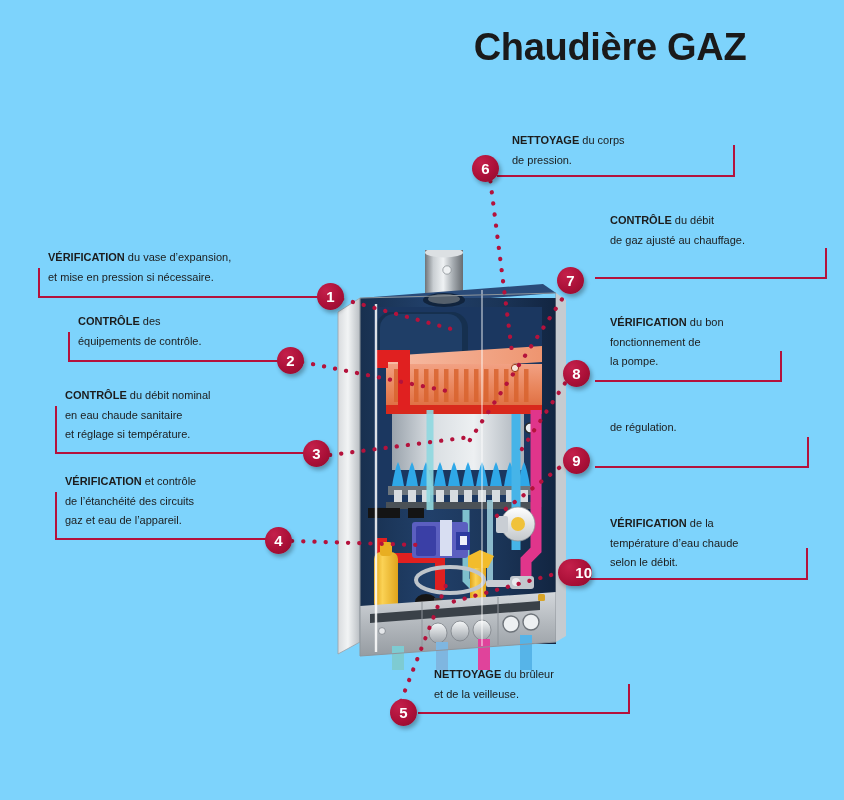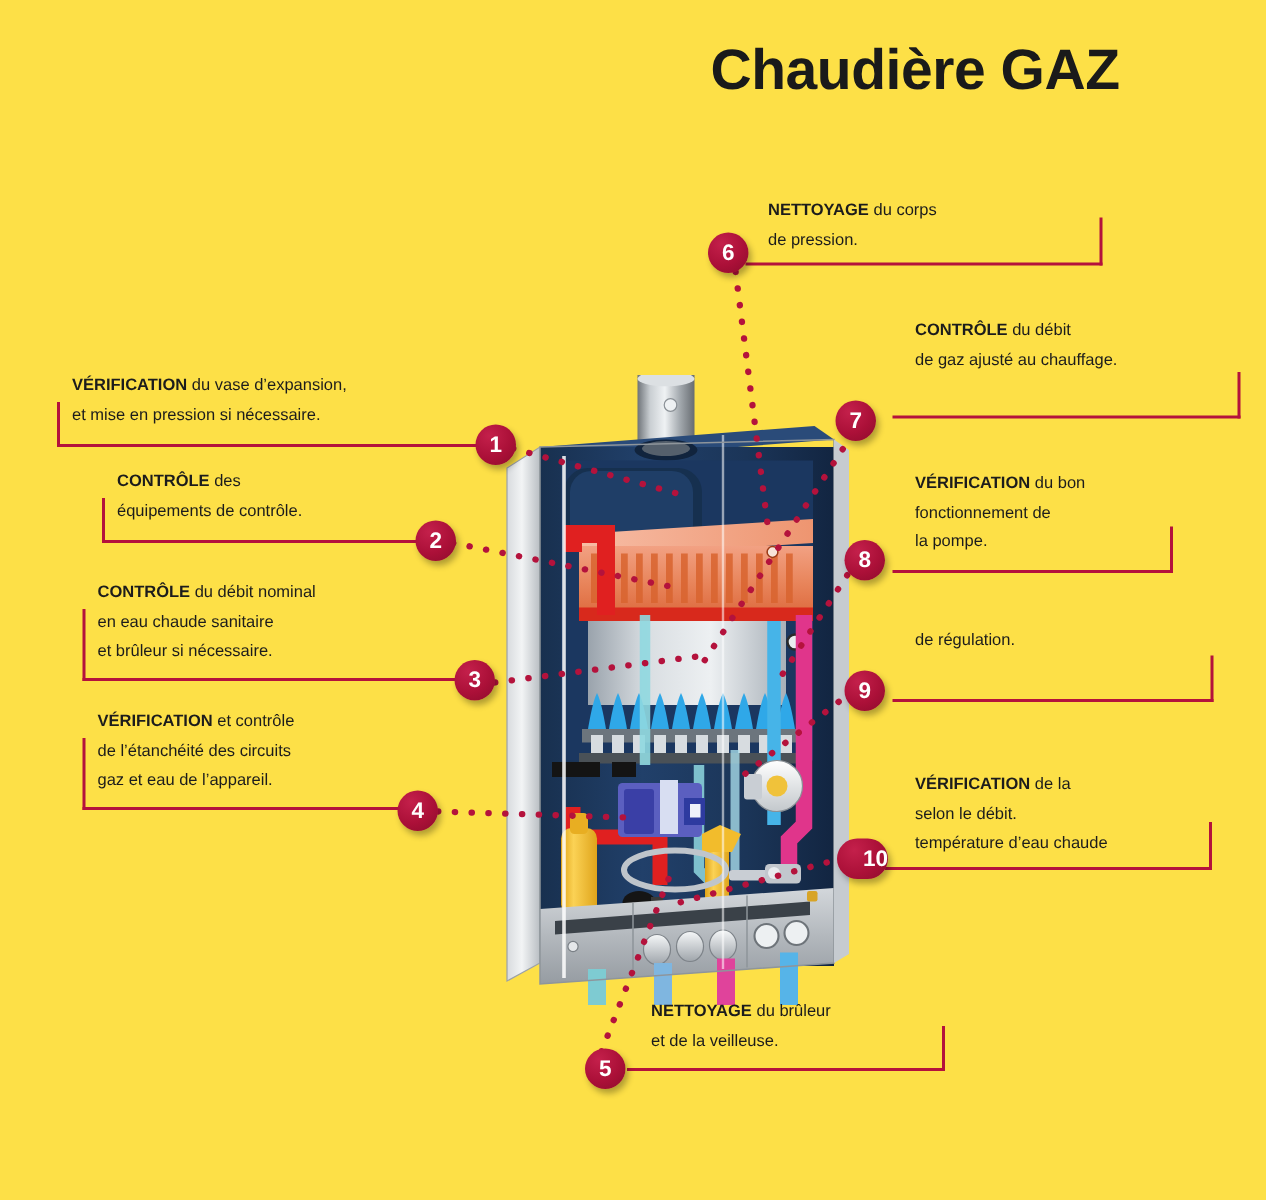--- a/index.html
+++ b/index.html
@@ -8,21 +8,21 @@
     background: #ffffff;
   }
   body {
     font-family: "Liberation Sans", sans-serif;
     -webkit-font-smoothing: antialiased;
   }
   #page {
     position: relative;
     width: 844px;
     height: 800px;
-    background: #fde047;
+    background: #7dd3fc;
     overflow: hidden;
   }
 
   
   #title {
     position: absolute;
     left: 440px;
     top: 26px;
     width: 340px;
     text-align: center;
@@ -392,21 +392,21 @@
   <div class="bullet" style="left:277px; top:347px;">2</div>
 
   <div class="callout left" style="left:55px; top:386px; width:270px;">
     <div class="txt">
       <b>CONTRÔLE</b><span> du débit nominal</span>
     </div>
     <div class="txt">
       <span>en eau chaude sanitaire</span>
     </div>
     <div class="txt">
-      <span>et brûleur si nécessaire.</span>
+      <span>et réglage si température.</span>
     </div>
   </div>
   <div class="rule-v" style="left:55px; top:406px; height:48px;"></div>
   <div class="rule-h" style="left:55px; top:452px; width:272px;"></div>
   <div class="bullet" style="left:303px; top:440px;">3</div>
 
   <div class="callout left" style="left:55px; top:472px; width:235px;">
     <div class="txt">
       <b>VÉRIFICATION</b><span> et contrôle</span>
     </div>
@@ -479,23 +479,23 @@
   </div>
   <div class="rule-h" style="left:595px; top:466px; width:214px;"></div>
   <div class="rule-v" style="left:807px; top:437px; height:31px;"></div>
   <div class="bullet" style="left:563px; top:447px;">9</div>
 
   <div class="callout right" style="left:600px; top:514px; width:210px;">
     <div class="txt">
       <b>VÉRIFICATION</b><span> de la</span>
     </div>
     <div class="txt">
+      <span>température d’eau chaude</span>
+    </div>
+    <div class="txt">
       <span>selon le débit.</span>
-    </div>
-    <div class="txt">
-      <span>température d’eau chaude</span>
     </div>
   </div>
   <div class="rule-h" style="left:590px; top:578px; width:218px;"></div>
   <div class="rule-v" style="left:806px; top:548px; height:32px;"></div>
   <div class="bullet wide" style="left:558px; top:559px;text-align:right;">10</div>
 
 </div>
 
 </body></html>

